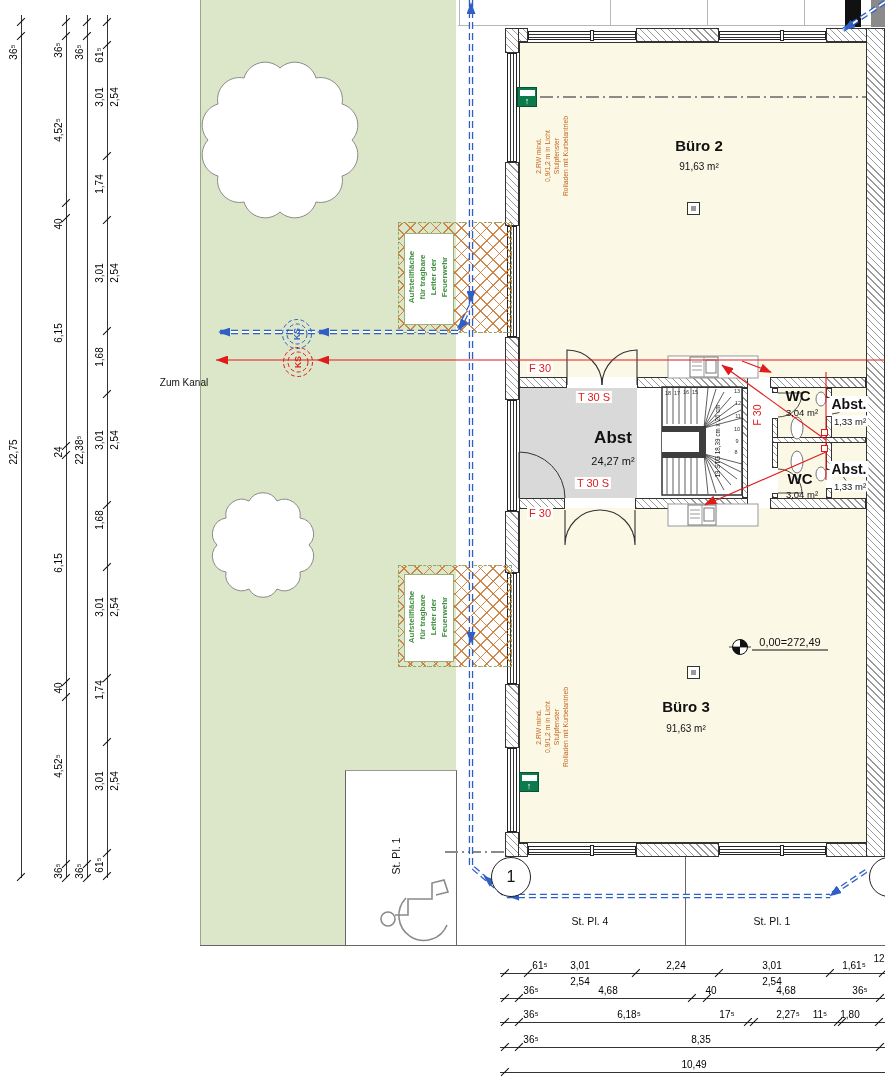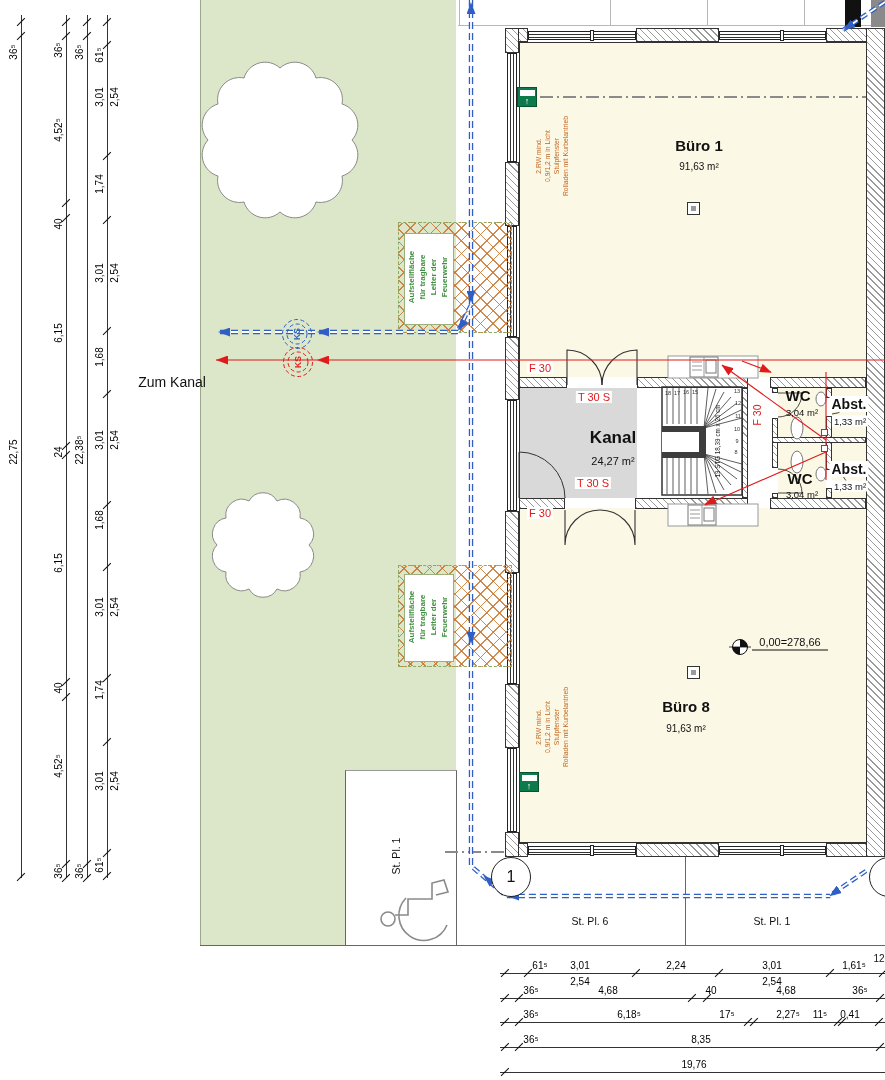--- a/index.html
+++ b/index.html
@@ -280,21 +280,21 @@
   <div class="redsq" style="left:821px;top:429px"></div>
   <div class="redsq" style="left:821px;top:445px"></div>
 
   <div class="bubble" style="left:491px;top:857px">
     <span>1</span>
     </div>
   <div class="bubble" style="left:869px;top:857px">
     <span>2</span>
     </div>
 
-  <div class="lbl" style="left:172px;top:382px;font-size:14px">Zum Kanal</div>
+  <div class="lbl" style="left:184px;top:382px;font-size:10px">Zum Kanal</div>
   <div class="lbl rot" style="left:297px;top:334px;font-size:8.5px;font-weight:bold;color:#2f5fc4">KS</div>
   <div class="lbl rot" style="left:298px;top:362px;font-size:8.5px;font-weight:bold;color:#e01b1b">KS</div>
 
   <div class="noteblock" style="left:428px;top:277px;font-size:8px;line-height:11px;font-weight:bold;color:#3f8f3f">
     <div>Aufstellfläche</div>
       <div>für tragbare</div>
     <div>Leiter der</div>
       <div>Feuerwehr</div>
   </div>
   <div class="noteblock" style="left:428px;top:617px;font-size:8px;line-height:11px;font-weight:bold;color:#3f8f3f">
@@ -310,46 +310,46 @@
     <div>Stulpfenster</div>
       <div>Rolladen mit Kurbelantrieb</div>
   </div>
   <div class="noteblock" style="left:552px;top:727px;font-size:6.8px;line-height:9px;color:#c4651e">
     <div>2.RW mind.</div>
       <div>0,9/1,2 m in Licht</div>
     <div>Stulpfenster</div>
       <div>Rolladen mit Kurbelantrieb</div>
   </div>
 
-  <div class="lbl" style="left:699px;top:145px;font-size:15px;font-weight:bold">Büro 1</div>
+  <div class="lbl" style="left:699px;top:145px;font-size:15px;font-weight:bold">Büro 2</div>
   <div class="lbl" style="left:699px;top:166px;font-size:10px">91,63 m²</div>
-  <div class="lbl" style="left:686px;top:706px;font-size:15px;font-weight:bold">Büro 8</div>
+  <div class="lbl" style="left:686px;top:706px;font-size:15px;font-weight:bold">Büro 3</div>
   <div class="lbl" style="left:686px;top:728px;font-size:10px">91,63 m²</div>
-  <div class="lbl" style="left:613px;top:438px;font-size:17px;font-weight:bold">Kanal</div>
+  <div class="lbl" style="left:613px;top:438px;font-size:17px;font-weight:bold">Abst</div>
   <div class="lbl" style="left:613px;top:461px;font-size:11px">24,27 m²</div>
 
   <div class="lbl" style="left:798px;top:395px;font-size:15px;font-weight:bold">WC</div>
   <div class="lbl" style="left:802px;top:412px;font-size:9.5px">3,04 m²</div>
   <div class="lbl whitebg" style="left:849px;top:404px;font-size:14px;font-weight:bold">Abst.</div>
   <div class="lbl whitebg" style="left:850px;top:421px;font-size:9.5px">1,33 m²</div>
   <div class="lbl" style="left:800px;top:478px;font-size:15px;font-weight:bold">WC</div>
   <div class="lbl" style="left:802px;top:494px;font-size:9.5px">3,04 m²</div>
   <div class="lbl whitebg" style="left:849px;top:469px;font-size:14px;font-weight:bold">Abst.</div>
   <div class="lbl whitebg" style="left:850px;top:486px;font-size:9.5px">1,33 m²</div>
 
   <div class="lbl whitebg" style="left:540px;top:368px;font-size:11px;color:#e01b1b">F 30</div>
   <div class="lbl whitebg" style="left:540px;top:513px;font-size:11px;color:#e01b1b">F 30</div>
   <div class="lbl rot" style="left:757px;top:415px;font-size:10.5px;color:#e01b1b">F 30</div>
   <div class="lbl whitebg" style="left:594px;top:397px;font-size:11px;color:#e01b1b">T 30 S</div>
   <div class="lbl whitebg" style="left:593px;top:483px;font-size:11px;color:#e01b1b">T 30 S</div>
 
-  <div class="lbl" style="left:790px;top:642px;font-size:11px">0,00=278,66</div>
+  <div class="lbl" style="left:790px;top:642px;font-size:11px">0,00=272,49</div>
 
   <div class="lbl rot" style="left:396px;top:856px;font-size:10.5px">St. Pl. 1</div>
-  <div class="lbl" style="left:590px;top:921px;font-size:10.5px">St. Pl. 6</div>
+  <div class="lbl" style="left:590px;top:921px;font-size:10.5px">St. Pl. 4</div>
   <div class="lbl" style="left:772px;top:921px;font-size:10.5px">St. Pl. 1</div>
 
   <div class="lbl rot" style="left:717px;top:441px;font-size:6.3px;color:#222">19 STG 18,39 cm x 26 cm</div>
   <div class="lbl" style="left:879px;top:958px;font-size:10px">12</div>
 
   <div id="dims">
       <div class="dline" style="left:21px;top:15px;width:1.1px;height:863px"></div>
       <div class="tick" style="left:21px;top:22px"></div>
       <div class="tick" style="left:21px;top:36px"></div>
       <div class="tick" style="left:21px;top:877px"></div>
@@ -443,30 +443,30 @@
       <div class="tick" style="left:748px;top:1022px"></div>
       <div class="tick" style="left:754px;top:1022px"></div>
       <div class="tick" style="left:838px;top:1022px"></div>
       <div class="tick" style="left:842px;top:1022px"></div>
       <div class="tick" style="left:879px;top:1022px"></div>
       <div class="lbl dimt" style="left:531px;top:1014px">36⁵</div>
       <div class="lbl dimt" style="left:629px;top:1014px">6,18⁵</div>
       <div class="lbl dimt" style="left:727px;top:1014px">17⁵</div>
       <div class="lbl dimt" style="left:788px;top:1014px">2,27⁵</div>
       <div class="lbl dimt" style="left:820px;top:1014px">11⁵</div>
-      <div class="lbl dimt" style="left:850px;top:1014px">0,41</div>
+      <div class="lbl dimt" style="left:850px;top:1014px">1,80</div>
       <div class="dline" style="left:500px;top:1047px;width:385px;height:1.1px"></div>
       <div class="tick" style="left:505px;top:1047px"></div>
       <div class="tick" style="left:519px;top:1047px"></div>
       <div class="tick" style="left:880px;top:1047px"></div>
       <div class="lbl dimt" style="left:531px;top:1039px">36⁵</div>
       <div class="lbl dimt" style="left:701px;top:1039px">8,35</div>
       <div class="dline" style="left:500px;top:1072px;width:385px;height:1.1px"></div>
       <div class="tick" style="left:505px;top:1072px"></div>
-      <div class="lbl dimt" style="left:694px;top:1064px">19,76</div>
+      <div class="lbl dimt" style="left:694px;top:1064px">10,49</div>
       <div class="lbl" style="left:737px;top:391px;font-size:5.5px;color:#333">13</div>
       <div class="lbl" style="left:738px;top:403px;font-size:5.5px;color:#333">12</div>
       <div class="lbl" style="left:738px;top:416px;font-size:5.5px;color:#333">11</div>
       <div class="lbl" style="left:737px;top:429px;font-size:5.5px;color:#333">10</div>
       <div class="lbl" style="left:737px;top:441px;font-size:5.5px;color:#333">9</div>
       <div class="lbl" style="left:736px;top:452px;font-size:5.5px;color:#333">8</div>
       <div class="lbl" style="left:668px;top:393px;font-size:5.5px;color:#333">18</div>
       <div class="lbl" style="left:677px;top:393px;font-size:5.5px;color:#333">17</div>
       <div class="lbl" style="left:686px;top:392px;font-size:5.5px;color:#333">16</div>
       <div class="lbl" style="left:695px;top:392px;font-size:5.5px;color:#333">15</div>

